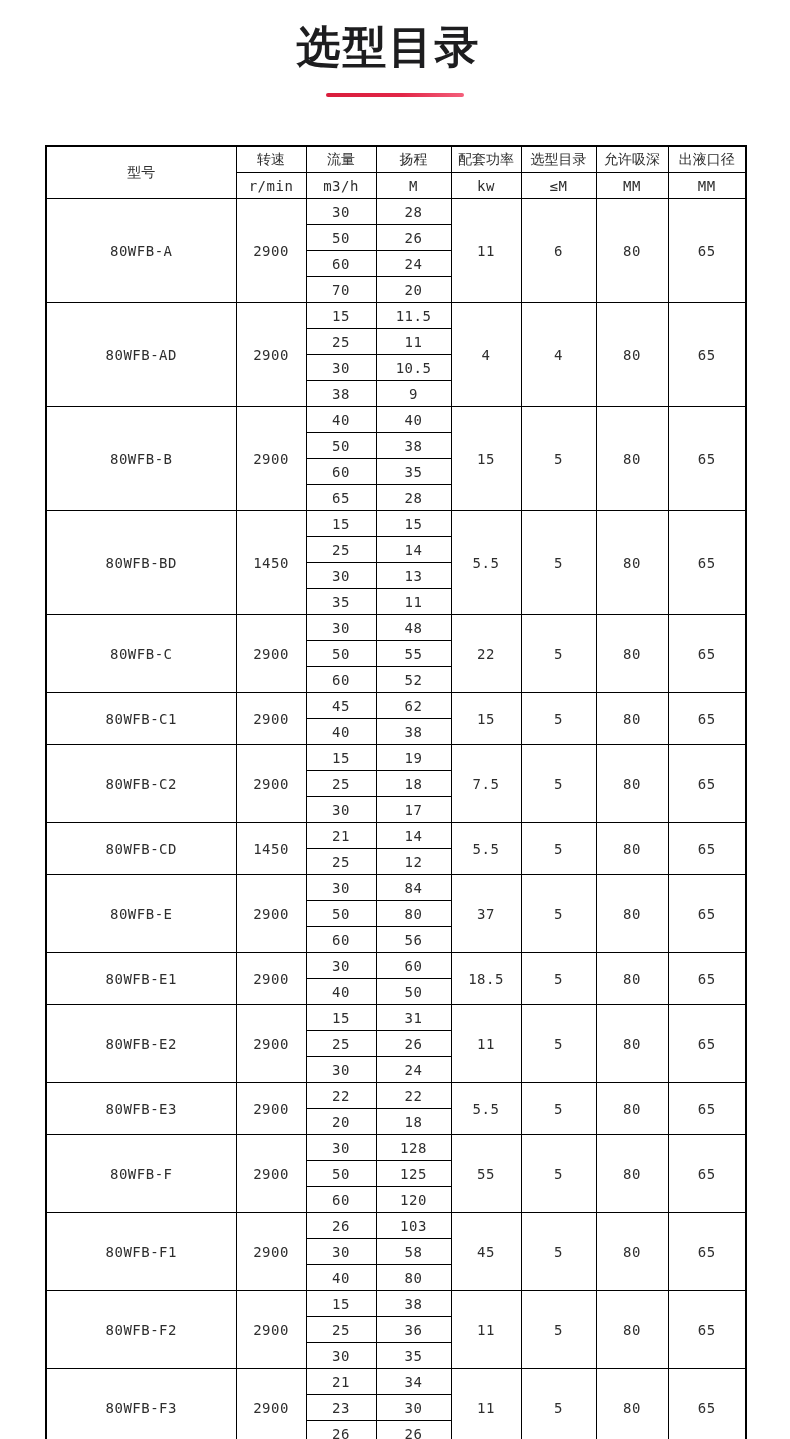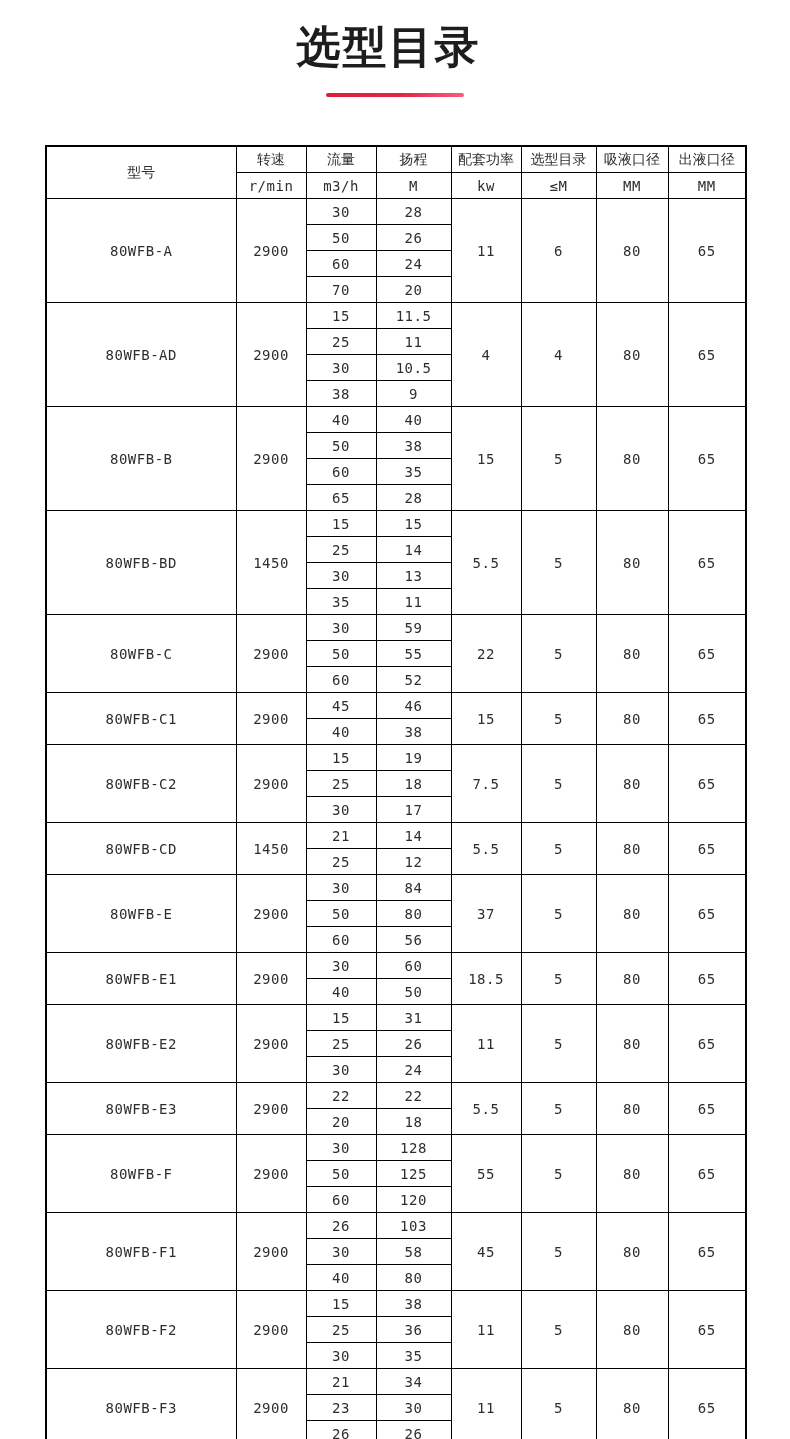--- a/index.html
+++ b/index.html
@@ -86,21 +86,21 @@
         <col class="c8">
     </colgroup>
     <thead>
         <tr>
           <th rowspan="2">型号</th>
           <th>转速</th>
           <th>流量</th>
           <th>扬程</th>
           <th>配套功率</th>
           <th>选型目录</th>
-          <th>吸液口径</th>
+          <th>允许吸深</th>
           <th>出液口径</th>
         </tr>
         <tr>
           <th class="mono">r/min</th>
           <th class="mono">m3/h</th>
           <th class="mono">M</th>
           <th class="mono">kw</th>
           <th class="mono">≤M</th>
           <th class="mono">MM</th>
           <th class="mono">MM</th>
@@ -192,39 +192,39 @@
           <td class="mono">13</td>
         </tr>
         <tr>
           <td class="mono">35</td>
           <td class="mono">11</td>
         </tr>
         <tr>
           <td class="mono" rowspan="3">80WFB-C</td>
           <td class="mono" rowspan="3">2900</td>
           <td class="mono">30</td>
-          <td class="mono">59</td>
+          <td class="mono">48</td>
           <td class="mono" rowspan="3">22</td>
           <td class="mono" rowspan="3">5</td>
           <td class="mono" rowspan="3">80</td>
           <td class="mono" rowspan="3">65</td>
         </tr>
         <tr>
           <td class="mono">50</td>
           <td class="mono">55</td>
         </tr>
         <tr>
           <td class="mono">60</td>
           <td class="mono">52</td>
         </tr>
         <tr>
           <td class="mono" rowspan="2">80WFB-C1</td>
           <td class="mono" rowspan="2">2900</td>
           <td class="mono">45</td>
-          <td class="mono">46</td>
+          <td class="mono">62</td>
           <td class="mono" rowspan="2">15</td>
           <td class="mono" rowspan="2">5</td>
           <td class="mono" rowspan="2">80</td>
           <td class="mono" rowspan="2">65</td>
         </tr>
         <tr>
           <td class="mono">40</td>
           <td class="mono">38</td>
         </tr>
         <tr>

